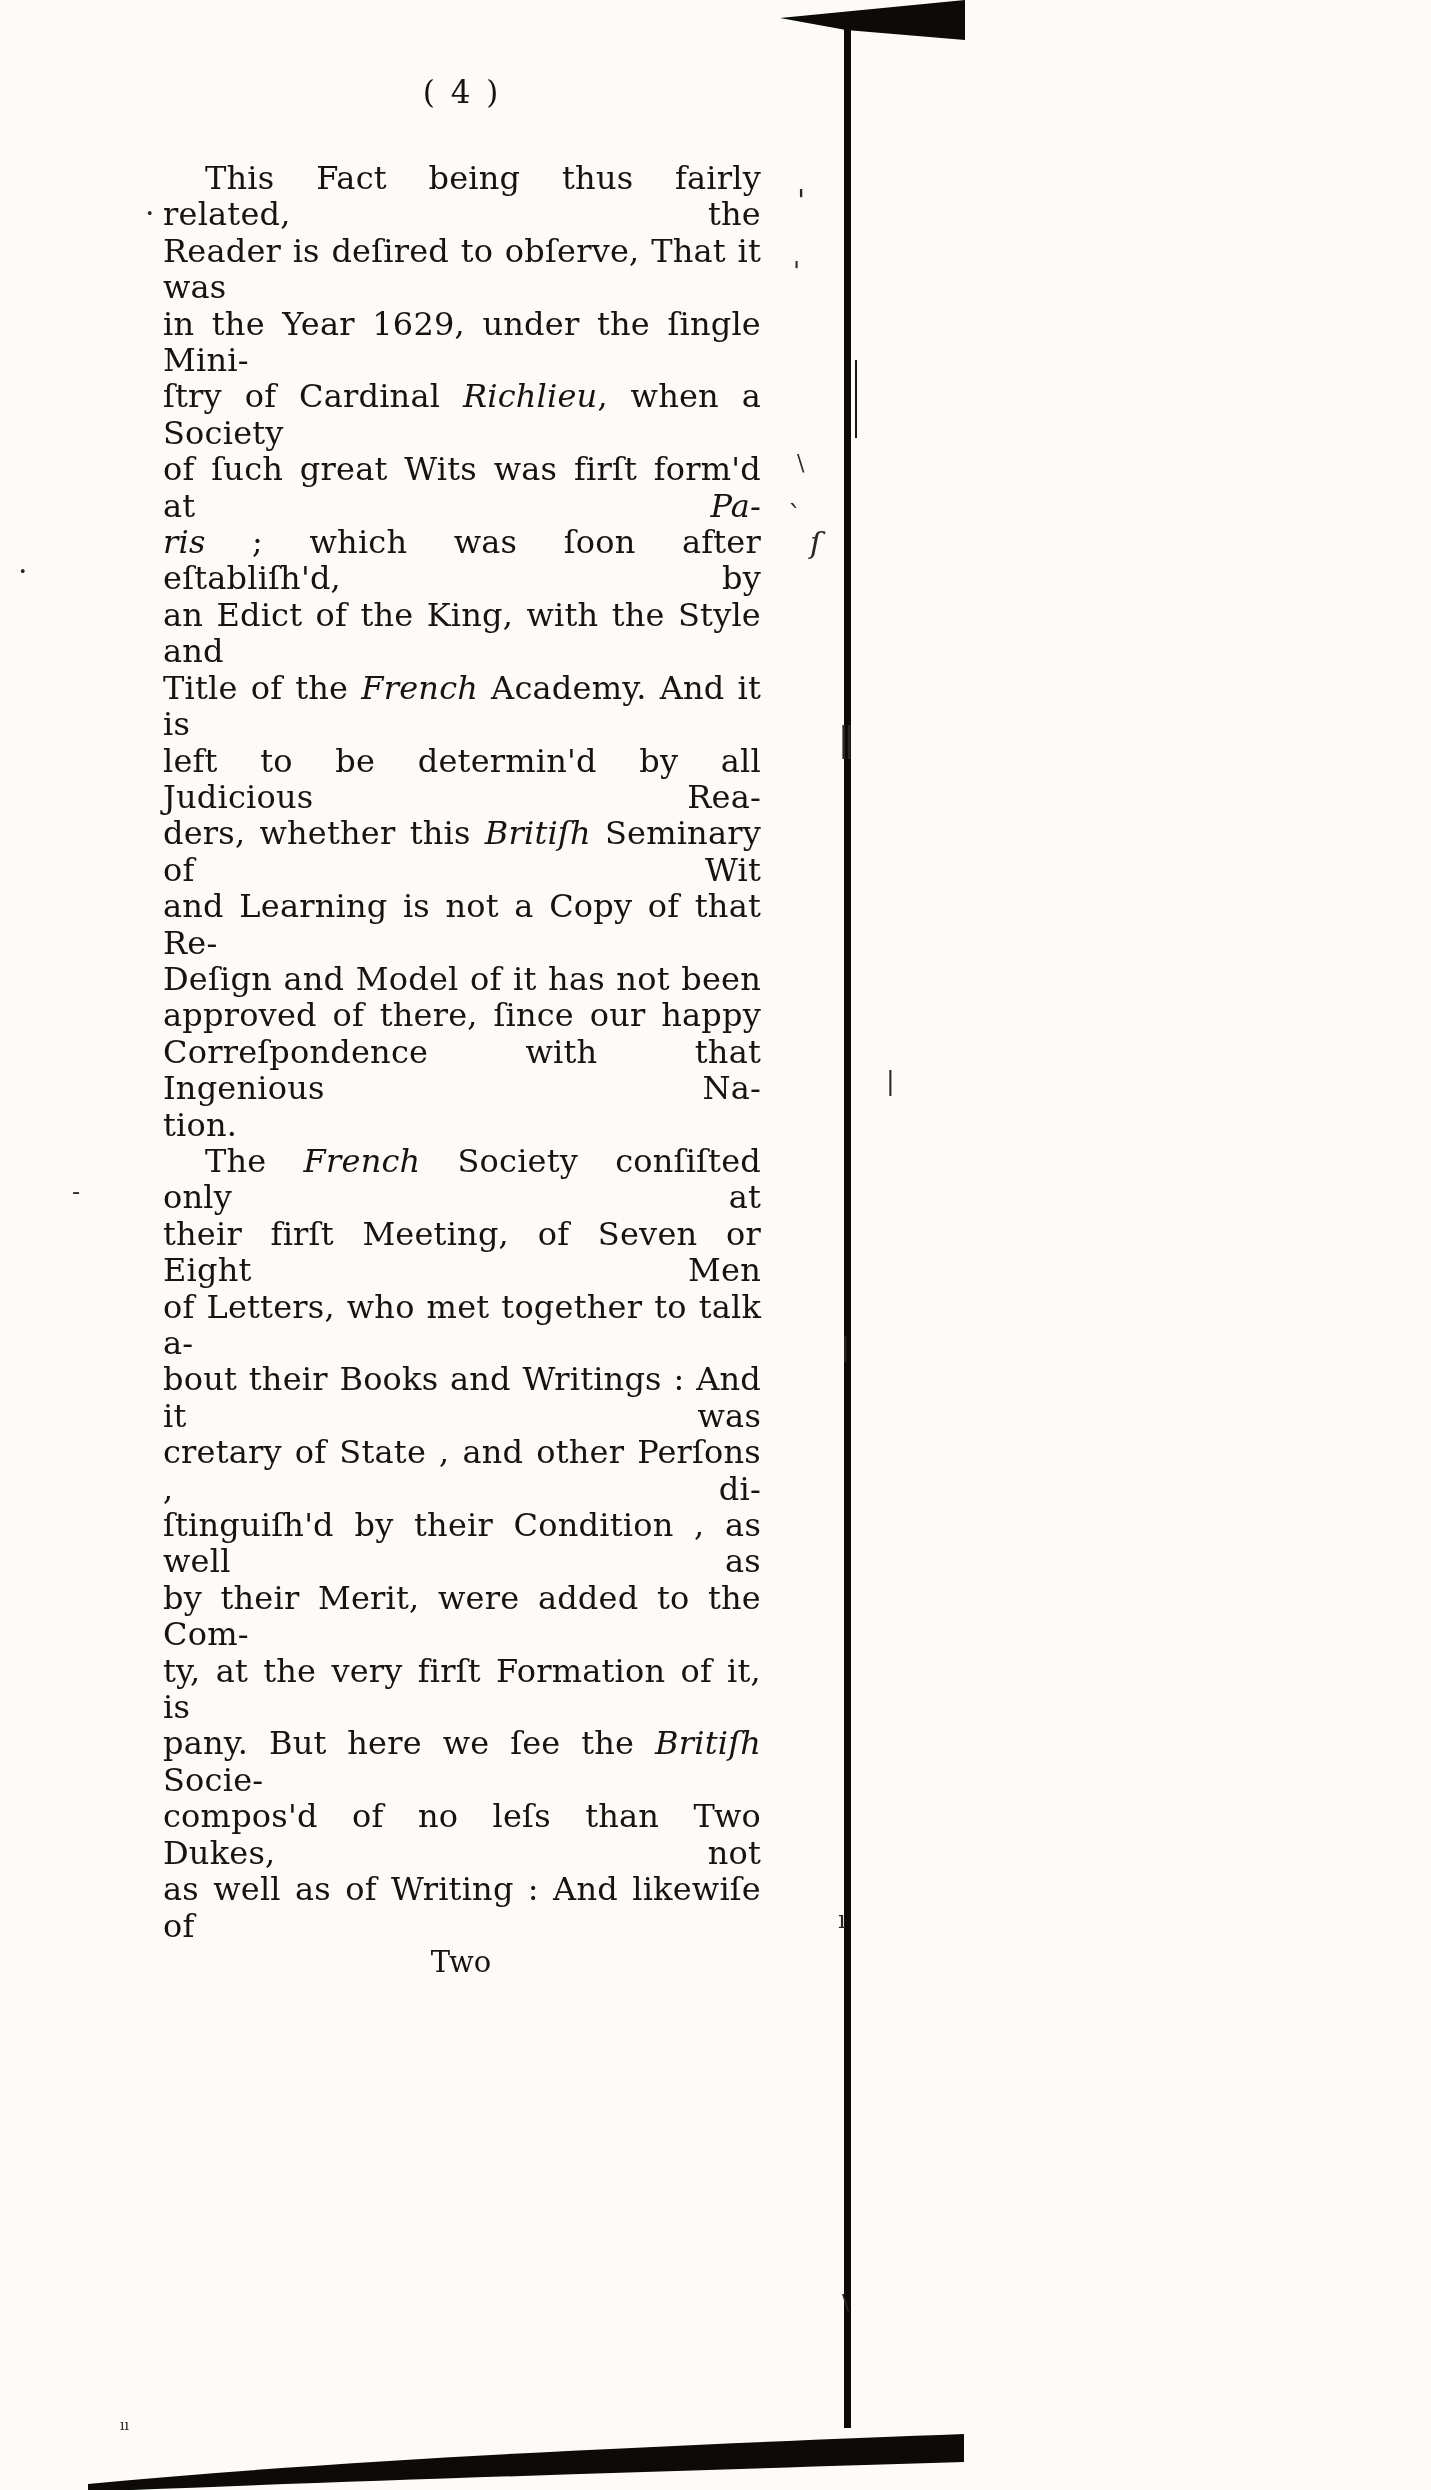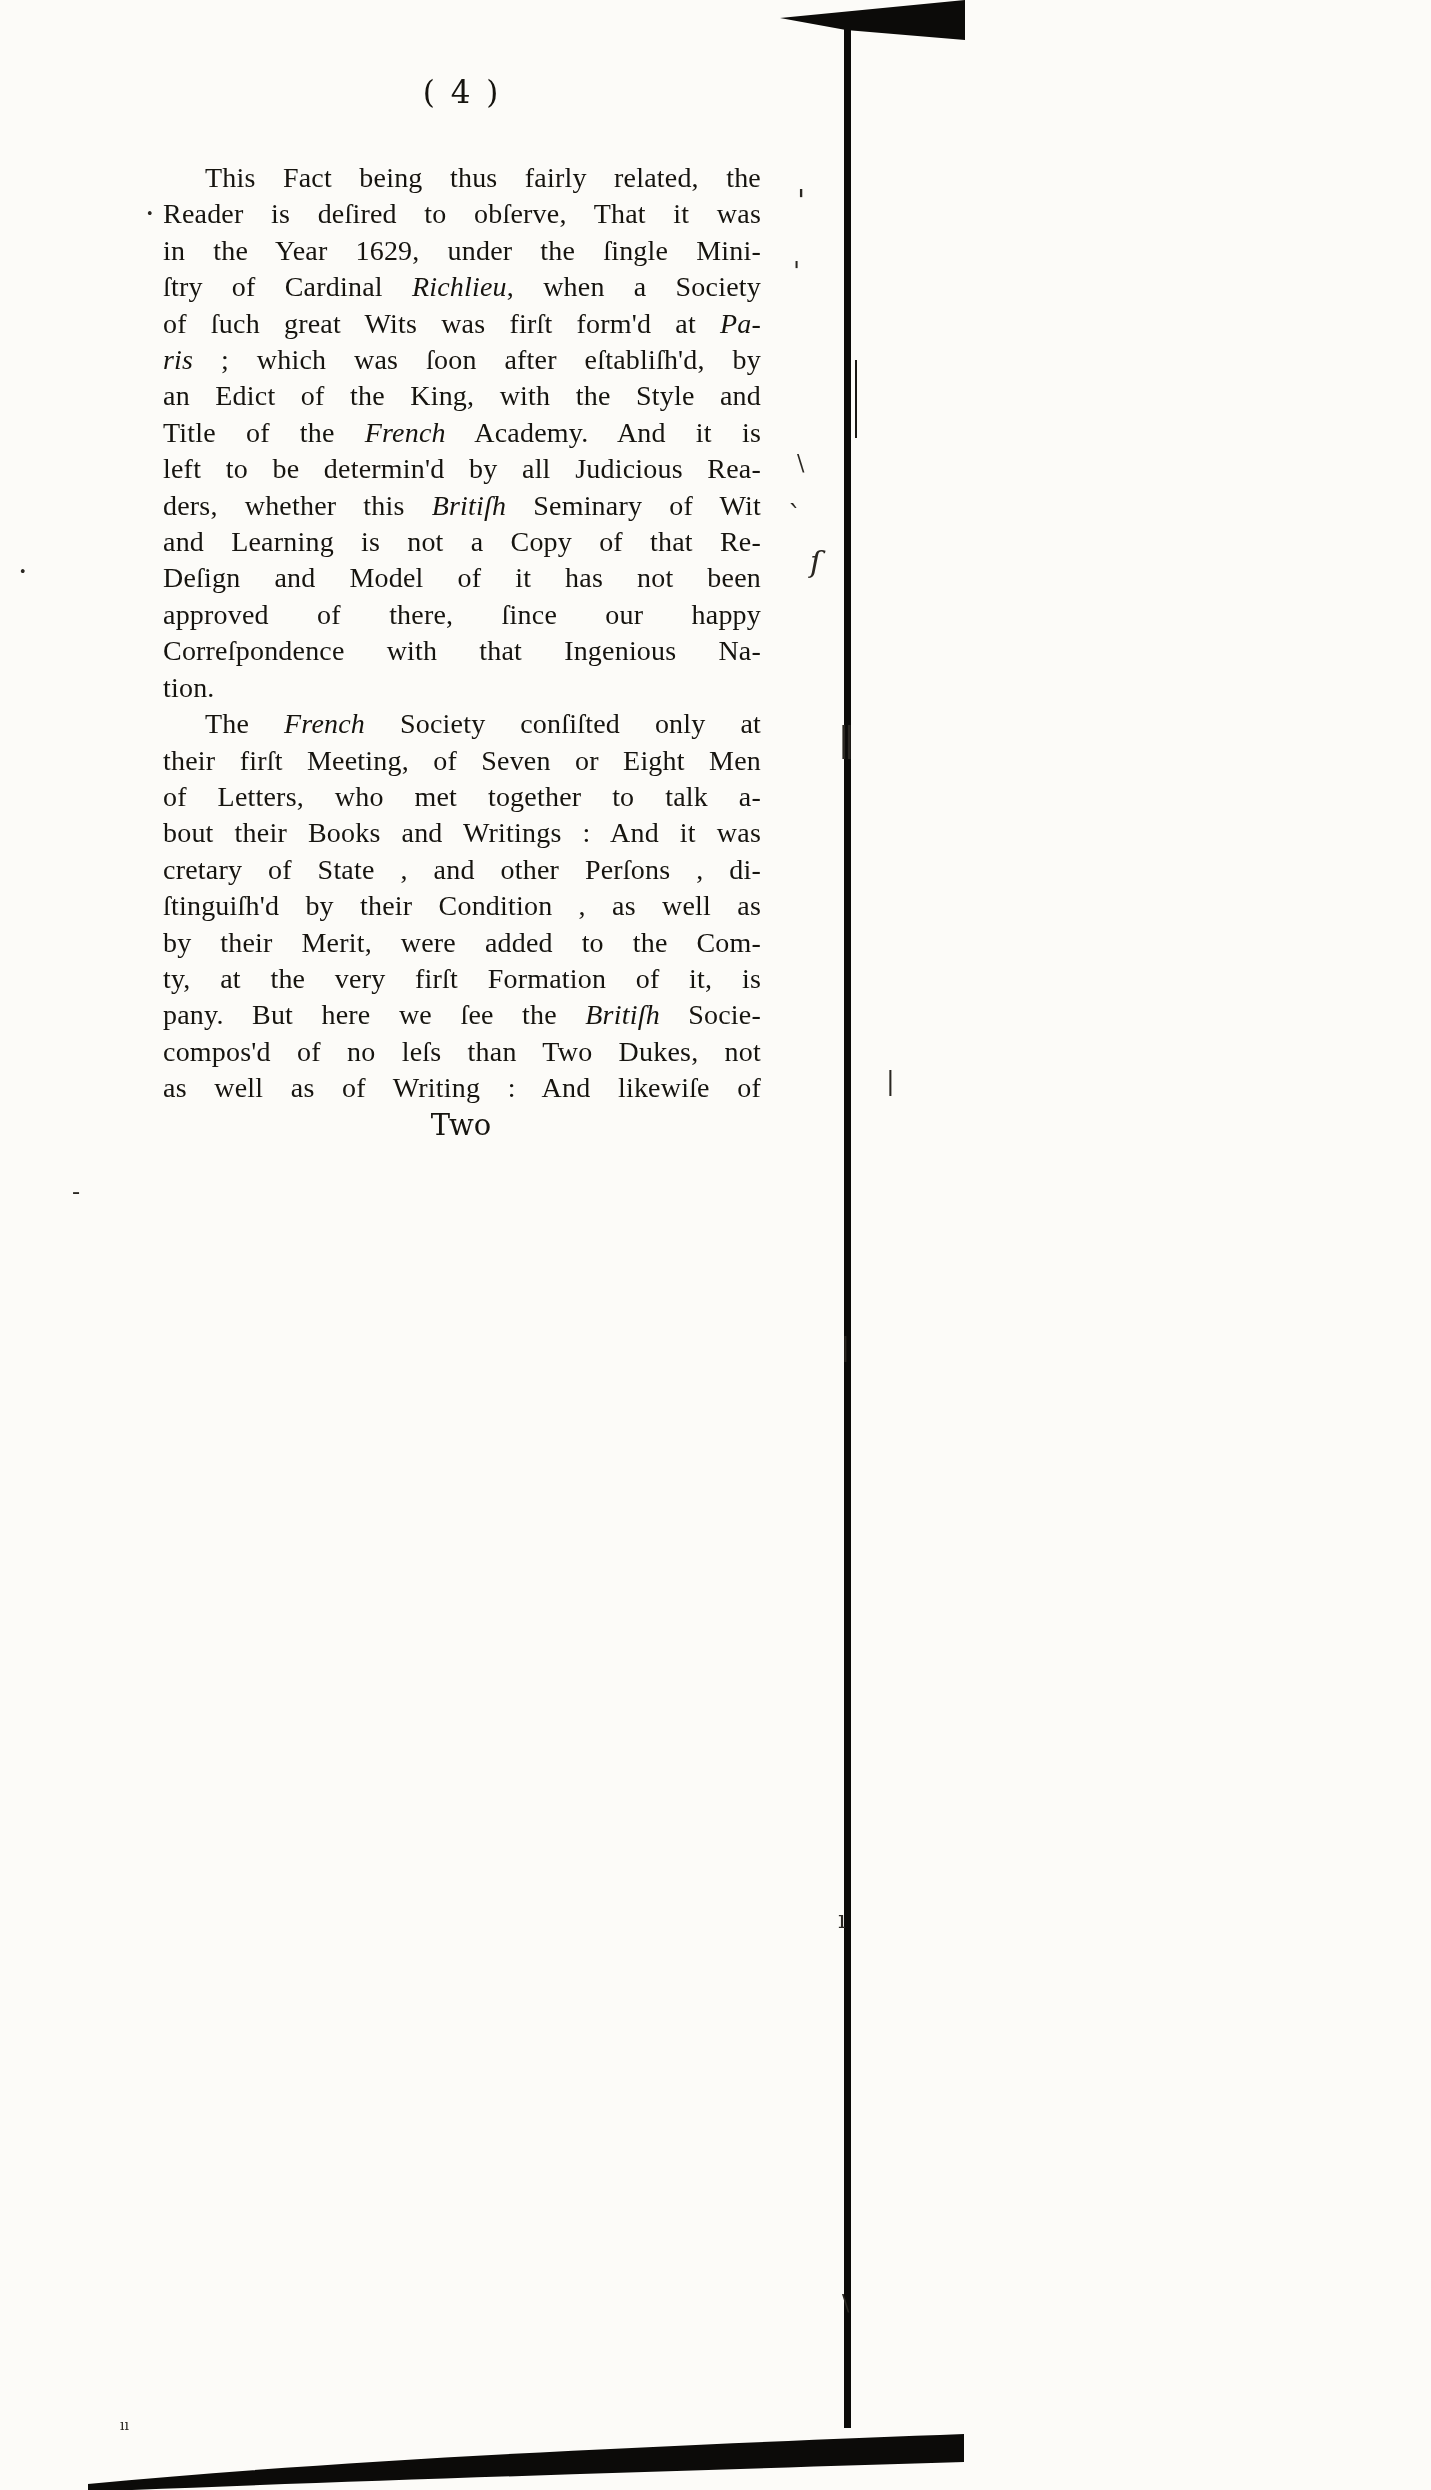--- a/index.html
+++ b/index.html
@@ -16,32 +16,31 @@
     position:absolute;
     left:163px;top:74px;width:598px;
   }
   .page-num{
     text-align:center;
     font-size:31px;
     letter-spacing:3px;
     margin-bottom:50px;
   }
   .line{
-    font-size:28px;
+    font-size:32px;
     line-height:36.4px;
     letter-spacing:0.2px;
     word-spacing:1px;
     text-align:justify;
     text-align-last:justify;
     text-justify:inter-word;
-    font-family:Liberation Serif, serif;
   }
   .line.noJust{text-align-last:left;}
   .line.indent{text-indent:42px;}
-  .it{font-style:italic;margin-top:19px;}
+  .it{font-style:italic;}
   .catchword{
     font-size:29px;
     line-height:37px;
     text-align:center;
     padding-right:2px;
   }
   .artifact{
     position:absolute;
     color:#2a2722;
     line-height:1;

